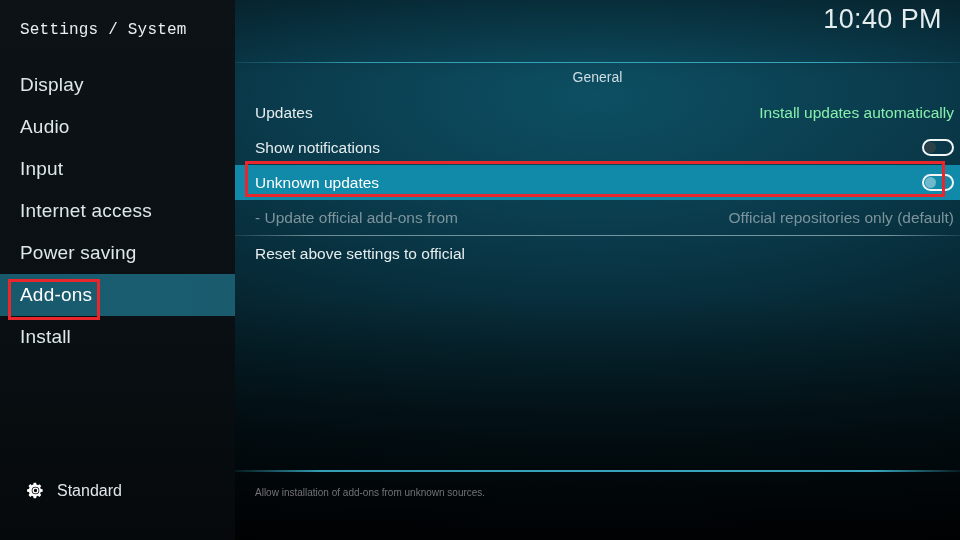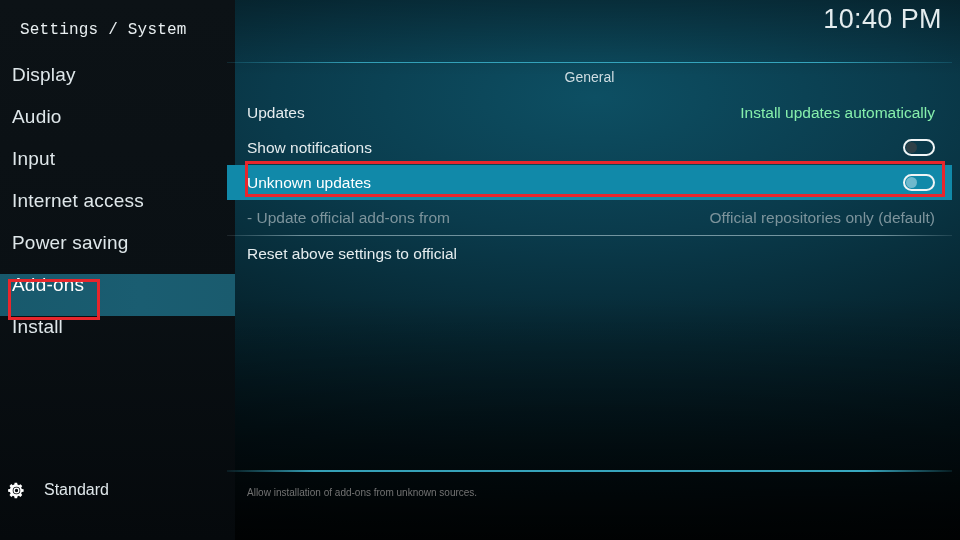--- a/index.html
+++ b/index.html
@@ -42,38 +42,38 @@
   }
   .sidebar-list {
     position: absolute;
     left: 0; top: 64px;
     width: 235px;
   }
   .nav-item {
     position: relative;
     height: 42px;
     display: flex;
-    align-items: flex-start;
-    padding-left: 12px;
+    align-items: center;
+    padding-left: 20px;
     box-sizing: border-box;
     font-size: 19px;
     letter-spacing: 0.2px;
     color: #dfe7ea;
   }
   .nav-item.selected {
     background: linear-gradient(to right, #18596c 0%, #1a5d71 60%, #1a5b6e 100%);
     color: #ffffff;
   }
   .settings-level {
     position: absolute;
-    left: 7px;
+    left: 26px;
     bottom: 40px;
     display: flex;
-    align-items: flex-start;
-    gap: 18px;
+    align-items: center;
+    gap: 12px;
     font-size: 16px;
     color: #dfe7ea;
   }
   .gear {
     width: 19px;
     height: 19px;
     display: block;
   }
 
   
@@ -89,21 +89,21 @@
     position: absolute;
     right: 18px; top: 4px;
     font-size: 27px;
     color: #e4ecee;
     letter-spacing: 0.4px;
   }
 
   
   .content {
     position: absolute;
-    left: 227px; top: 0;
+    left: 235px; top: 0;
     width: 725px;
     height: 540px;
   }
   .top-rule {
     position: absolute;
     left: 0; top: 62px;
     width: 725px;
     height: 1px;
     background: linear-gradient(to right, rgba(46,170,198,0.15) 0%, rgba(64,190,216,0.75) 18%, rgba(64,190,216,0.8) 82%, rgba(46,170,198,0.2) 100%);
   }
@@ -120,21 +120,21 @@
     position: absolute;
     left: 0; top: 95px;
     width: 725px;
   }
   .row {
     position: relative;
     height: 35px;
     display: flex;
     align-items: center;
     box-sizing: border-box;
-    padding: 0 17px 0 20px;
+    padding: 0 6px 0 20px;
   }
   .row .label {
     font-size: 15.5px;
     color: #e6edef;
     white-space: nowrap;
   }
   .row .value {
     margin-left: auto;
     font-size: 15.5px;
     color: #86efac;

